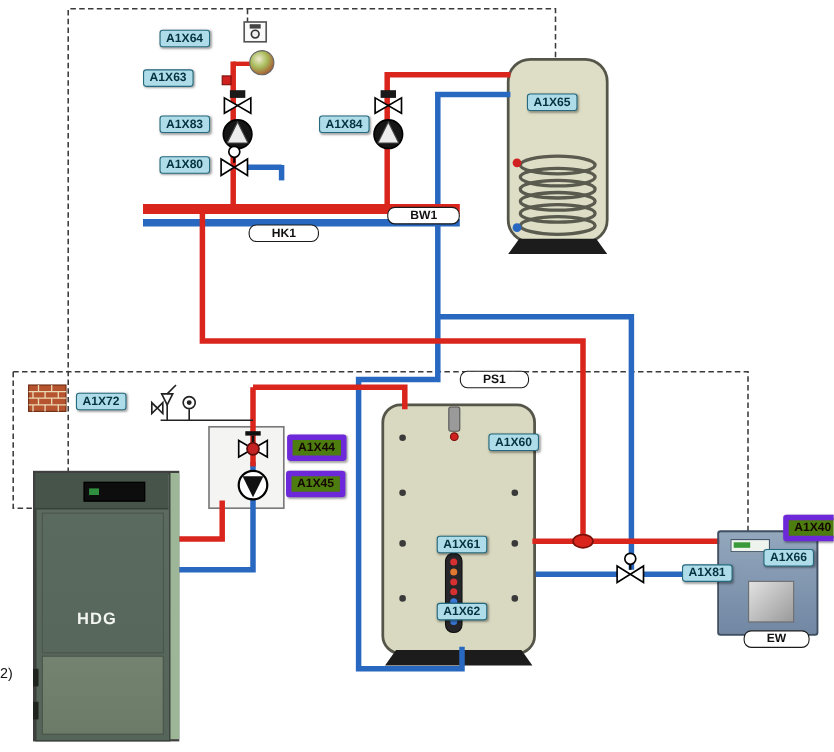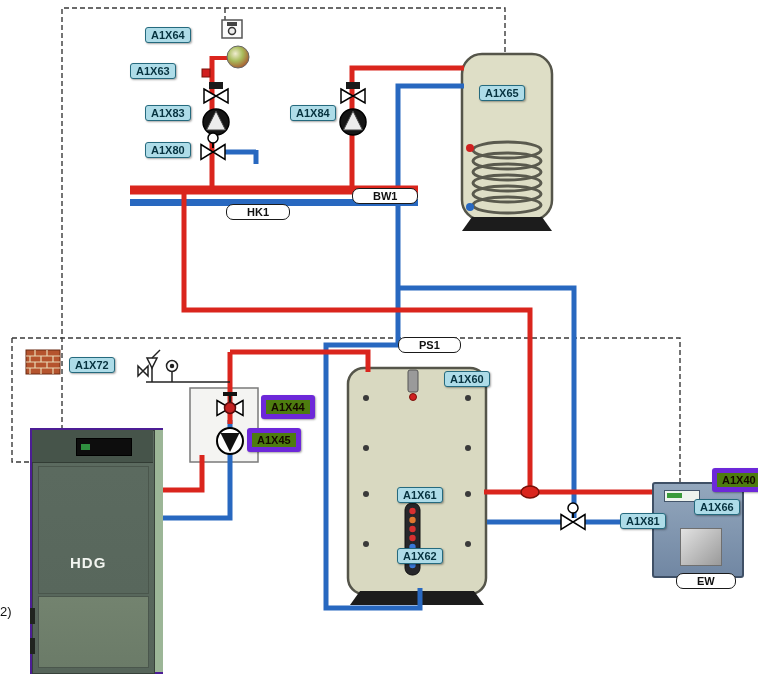--- a/index.html
+++ b/index.html
@@ -13,30 +13,30 @@
        box-shadow:1px 1px 2px rgba(0,0,0,.35);}
   .lbl.teal{background:#aedce8;border:1px solid #256a7e;color:#06323f;}
   .lbl.orange{background:#4d7c0f;border:5px solid #6d28d9;color:#140700;}
   .lbl.plain{background:#ffffff;border:1.5px solid #1a1a1a;border-radius:7px;color:#111;
              padding:1px 20px;box-shadow:none;}
 
   .p-a1x64{left:145px;top:27px}   .p-a1x63{left:130px;top:63px}
   .p-a1x83{left:145px;top:105px}  .p-a1x80{left:145px;top:142px}
   .p-a1x84{left:290px;top:105px}  .p-a1x65{left:479px;top:85px}
   .p-a1x72{left:69px;top:357px}   .p-a1x44{left:261px;top:395px}
-  .p-a1x45{left:247px;top:428px}  .p-a1x60{left:444px;top:371px}
+  .p-a1x45{left:260px;top:428px}  .p-a1x60{left:444px;top:394px}
   .p-a1x61{left:397px;top:487px}  .p-a1x62{left:397px;top:548px}
   .p-a1x40{left:712px;top:468px}  .p-a1x66{left:694px;top:499px}
   .p-a1x81{left:620px;top:513px}
   .p-hk1{left:226px;top:204px}    .p-bw1{left:352px;top:188px}
-  .p-ps1{left:398px;top:337px}    .p-ew{left:676px;top:573px}
+  .p-ps1{left:418px;top:337px}    .p-ew{left:676px;top:573px}
 
   
   .boiler{position:absolute;left:30px;top:428px;width:133px;height:246px;z-index:1;
-          background:#4c1d95;}
+          background:#404040;}
   .boiler .cabinet{position:absolute;left:2px;top:2px;width:121px;height:242px;
           background:linear-gradient(#5c6b60,#56655a);border:1px solid #38423a;}
   .boiler .topband{position:absolute;left:2px;top:2px;width:121px;height:32px;
           background:#46544a;border-bottom:1px solid #323c34;}
   .boiler .display{position:absolute;left:46px;top:10px;width:54px;height:16px;
           background:#0d0d0d;border:1px solid #000;}
   .boiler .display i{position:absolute;left:4px;top:5px;width:9px;height:6px;background:#2f8f3f;}
   .boiler .door{position:absolute;left:8px;top:38px;width:109px;height:126px;
           background:linear-gradient(#6b7b6f,#63736
 7);border:1px solid #4a564c;}

